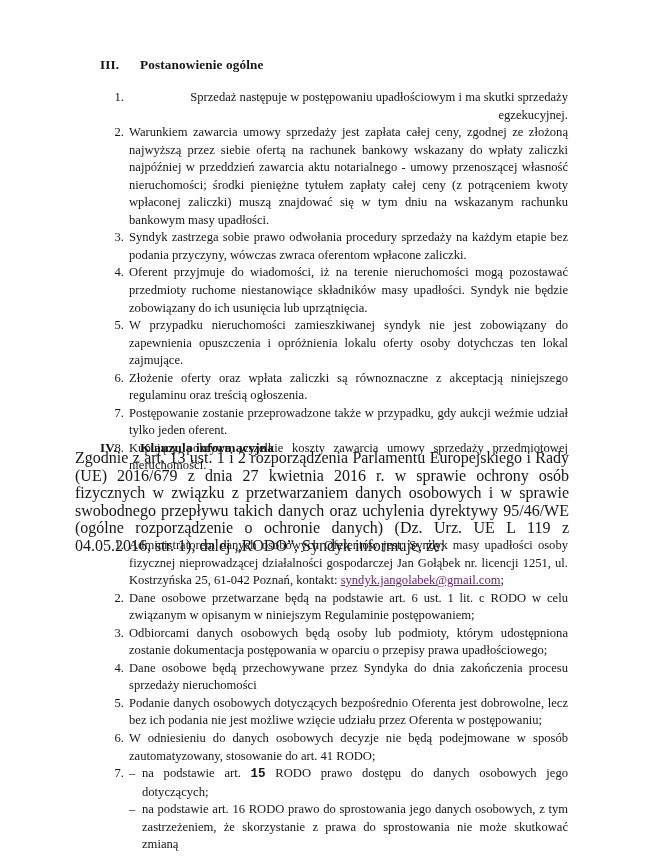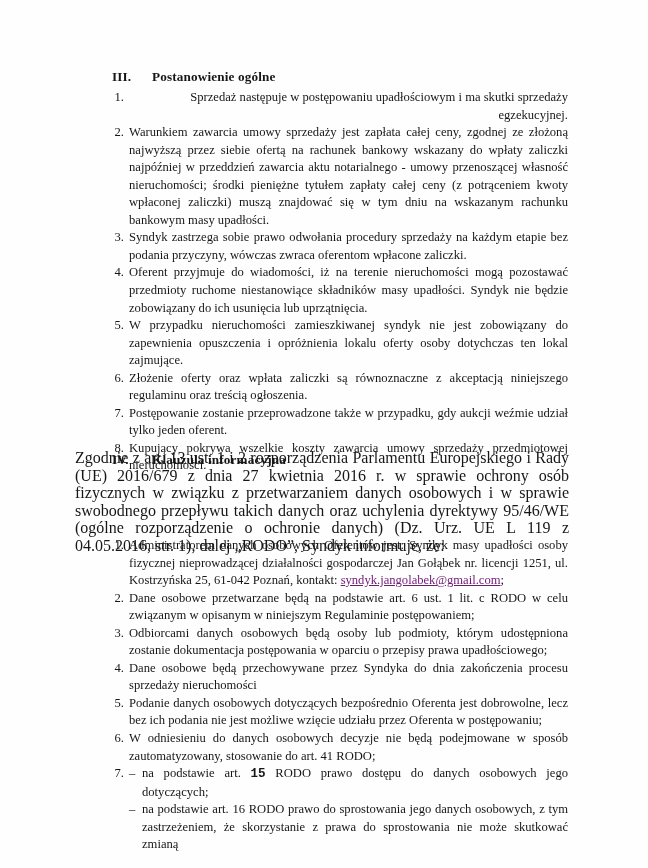--- a/index.html
+++ b/index.html
@@ -24,21 +24,21 @@
     position: relative;
     background: #fefefe;
   }
   
   .section-heading {
     display: flex;
     align-items: baseline;
     font-weight: bold;
     font-size: 13.2px;
     letter-spacing: 0.15px;
-    margin: 12px;
+    margin: 0;
   }
   .section-heading .numeral {
     width: 40px;
     flex: 0 0 40px;
   }
   .section-heading .title {
     white-space: nowrap;
   }
   #heading-iii {
     position: absolute;

